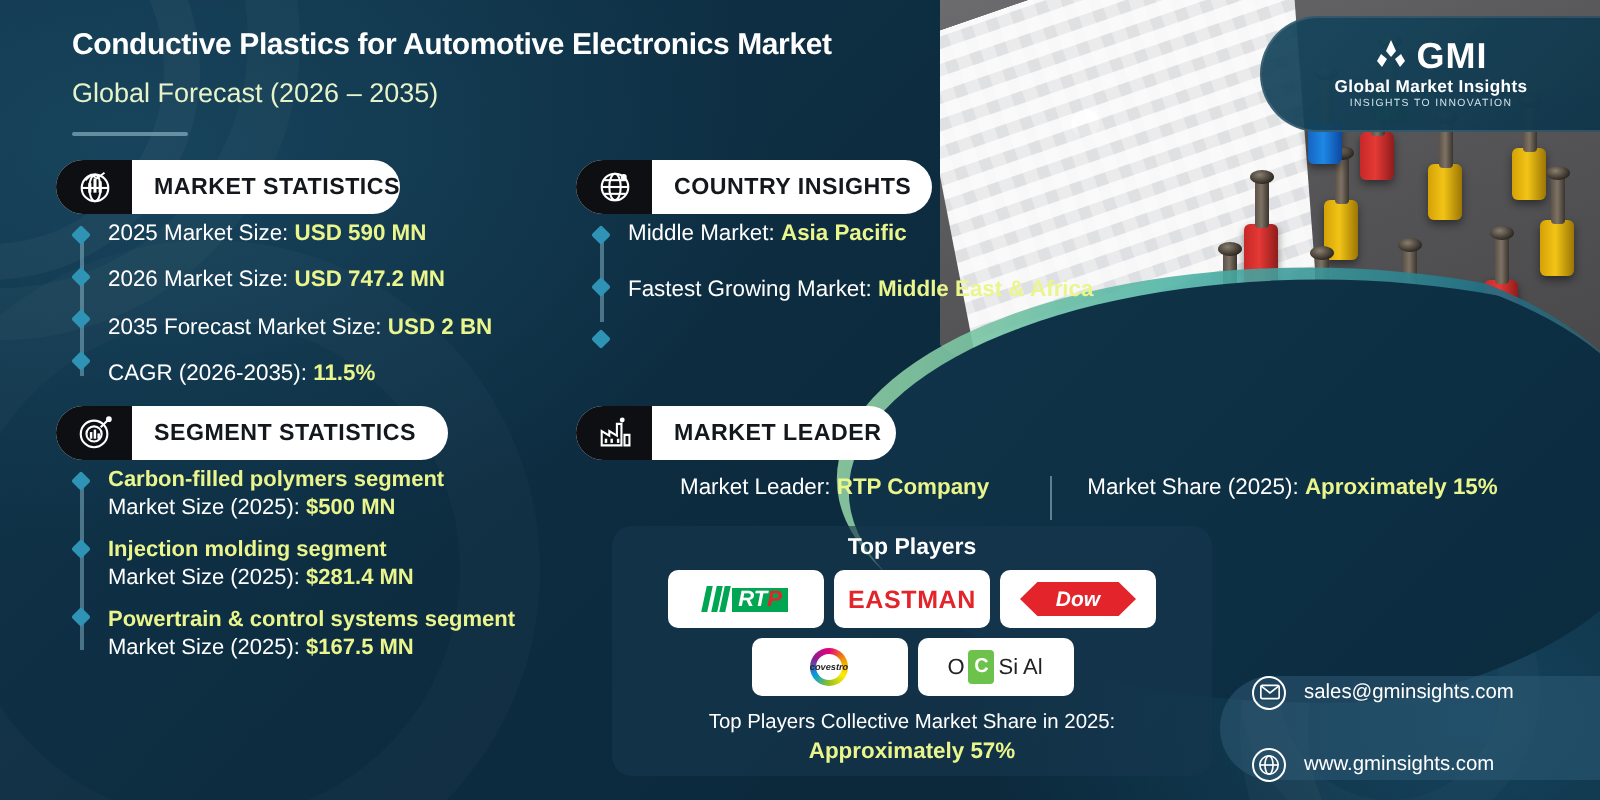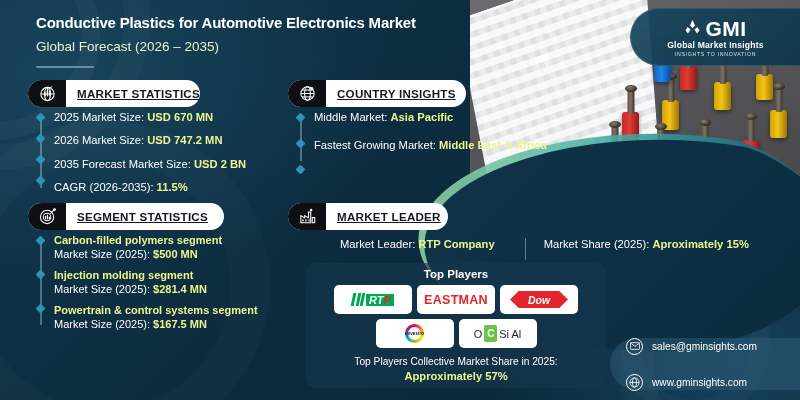--- a/index.html
+++ b/index.html
@@ -62,34 +62,34 @@
   
   .gmi{
     position:absolute;right:0;top:8px;width:170px;height:58px;
     background:linear-gradient(135deg,rgba(22,70,94,.93),rgba(16,54,74,.95));
     border:1px solid rgba(255,255,255,.12);
     border-radius:30px 0 0 30px;border-right:none;
     display:flex;flex-direction:column;align-items:center;justify-content:center;gap:1px;
   }
   .gmi-top{display:flex;align-items:center;gap:4px;}
   .gmi-mark{width:17px;height:17px;position:relative;}
-  .gmi-name{color:#fff;font-size:21px;font-weight:700;letter-spacing:.5px;line-height:1;}
+  .gmi-name{color:#fff;font-size:18px;font-weight:700;letter-spacing:.5px;line-height:1;}
   .gmi-sub{color:#fff;font-size:8.6px;font-weight:700;letter-spacing:.2px;}
   .gmi-tag{color:#cfe2ea;font-size:5.2px;letter-spacing:.7px;text-transform:uppercase;}
 
   
   .title{position:absolute;left:36px;top:14px;color:#ffffff;font-size:15px;font-weight:700;letter-spacing:-.2px;}
   .subtitle{position:absolute;left:36px;top:39px;color:#e7f3c9;font-size:13.5px;font-weight:400;}
   .tunderline{position:absolute;left:36px;top:66px;width:58px;height:2px;background:#8fb6c6;opacity:.65;border-radius:2px;}
 
   
   .pill{position:absolute;height:27px;background:#ffffff;border-radius:14px;display:flex;align-items:center;padding-right:14px;}
   .pill .badge{width:38px;height:27px;background:#0e0f12;border-radius:14px 0 0 14px;display:flex;align-items:center;justify-content:center;flex:0 0 auto;}
   .pill .badge svg{display:block;}
-  .pill .ptext{color:#14181d;font-size:11.6px;font-weight:700;letter-spacing:.25px;padding-left:11px;white-space:nowrap;text-decoration:underline;}
+  .pill .ptext{color:#14181d;font-size:11.6px;font-weight:700;letter-spacing:.25px;padding-left:11px;white-space:nowrap;}
 
   
   .group{position:absolute;}
   .rail{position:absolute;left:0;top:6px;bottom:6px;width:1.5px;background:rgba(150,200,220,.45);}
   .dot{position:absolute;left:-3px;width:7px;height:7px;background:#2f93b5;transform:rotate(45deg);border-radius:1px;}
   .line{color:#ffffff;font-size:11.2px;line-height:1.28;padding-left:14px;white-space:nowrap;}
   .line b{color:#eaf58c;font-weight:700;}
   .seg .line{font-size:11px;}
   .seg .head{color:#eaf58c;font-weight:700;}
 
@@ -243,21 +243,21 @@
   </div>
 
   <div class="group" style="left:40px;top:110px;width:250px;">
     <div class="rail"></div>
     <div class="dot" style="top:4px;"></div>
     <div class="dot" style="top:25px;"></div>
     <div class="dot" style="top:46px;"></div>
     <div class="dot" style="top:67px;"></div>
     <div class="line" style="margin-bottom:9px;">
       <span>2025 Market Size:</span>
-      <b>USD 670 MN</b>
+      <b>USD 590 MN</b>
     </div>
     <div class="line" style="margin-bottom:9px;">
       <span>2026 Market Size:</span>
       <b>USD 747.2 MN</b>
     </div>
     <div class="line" style="margin-bottom:9px;">
       <span>2035 Forecast Market Size:</span>
       <b>USD 2 BN</b>
     </div>
     <div class="line">

